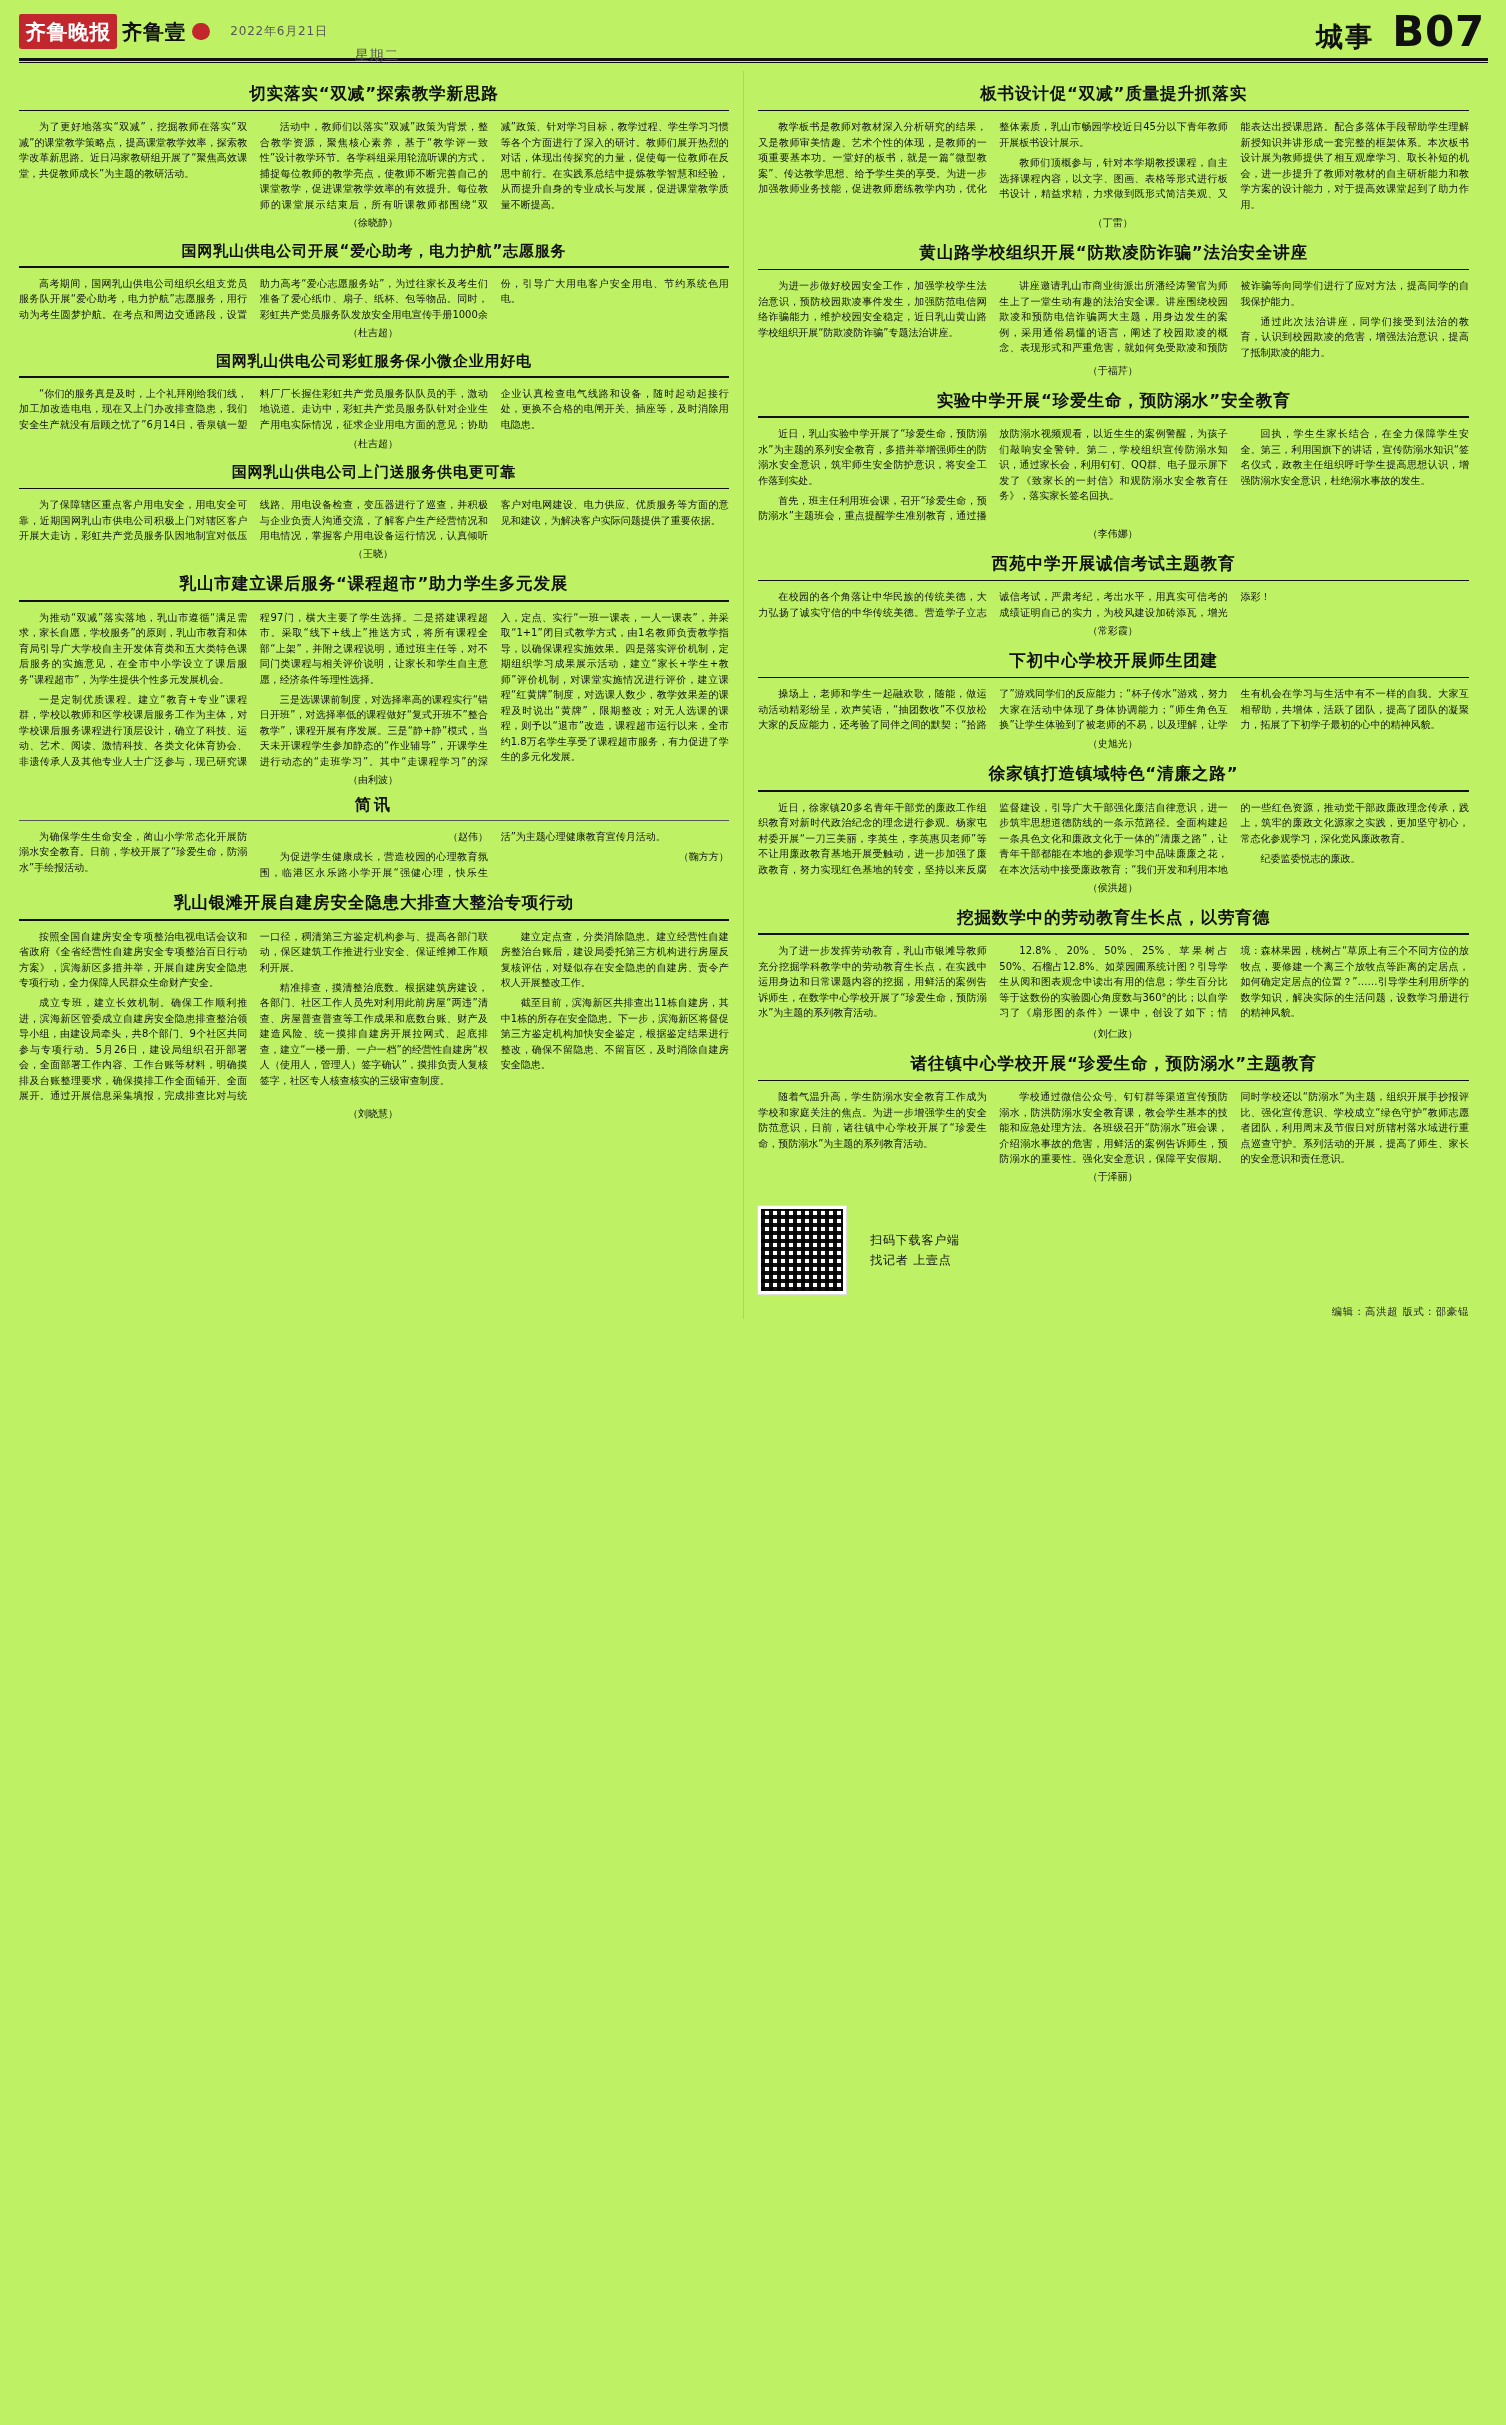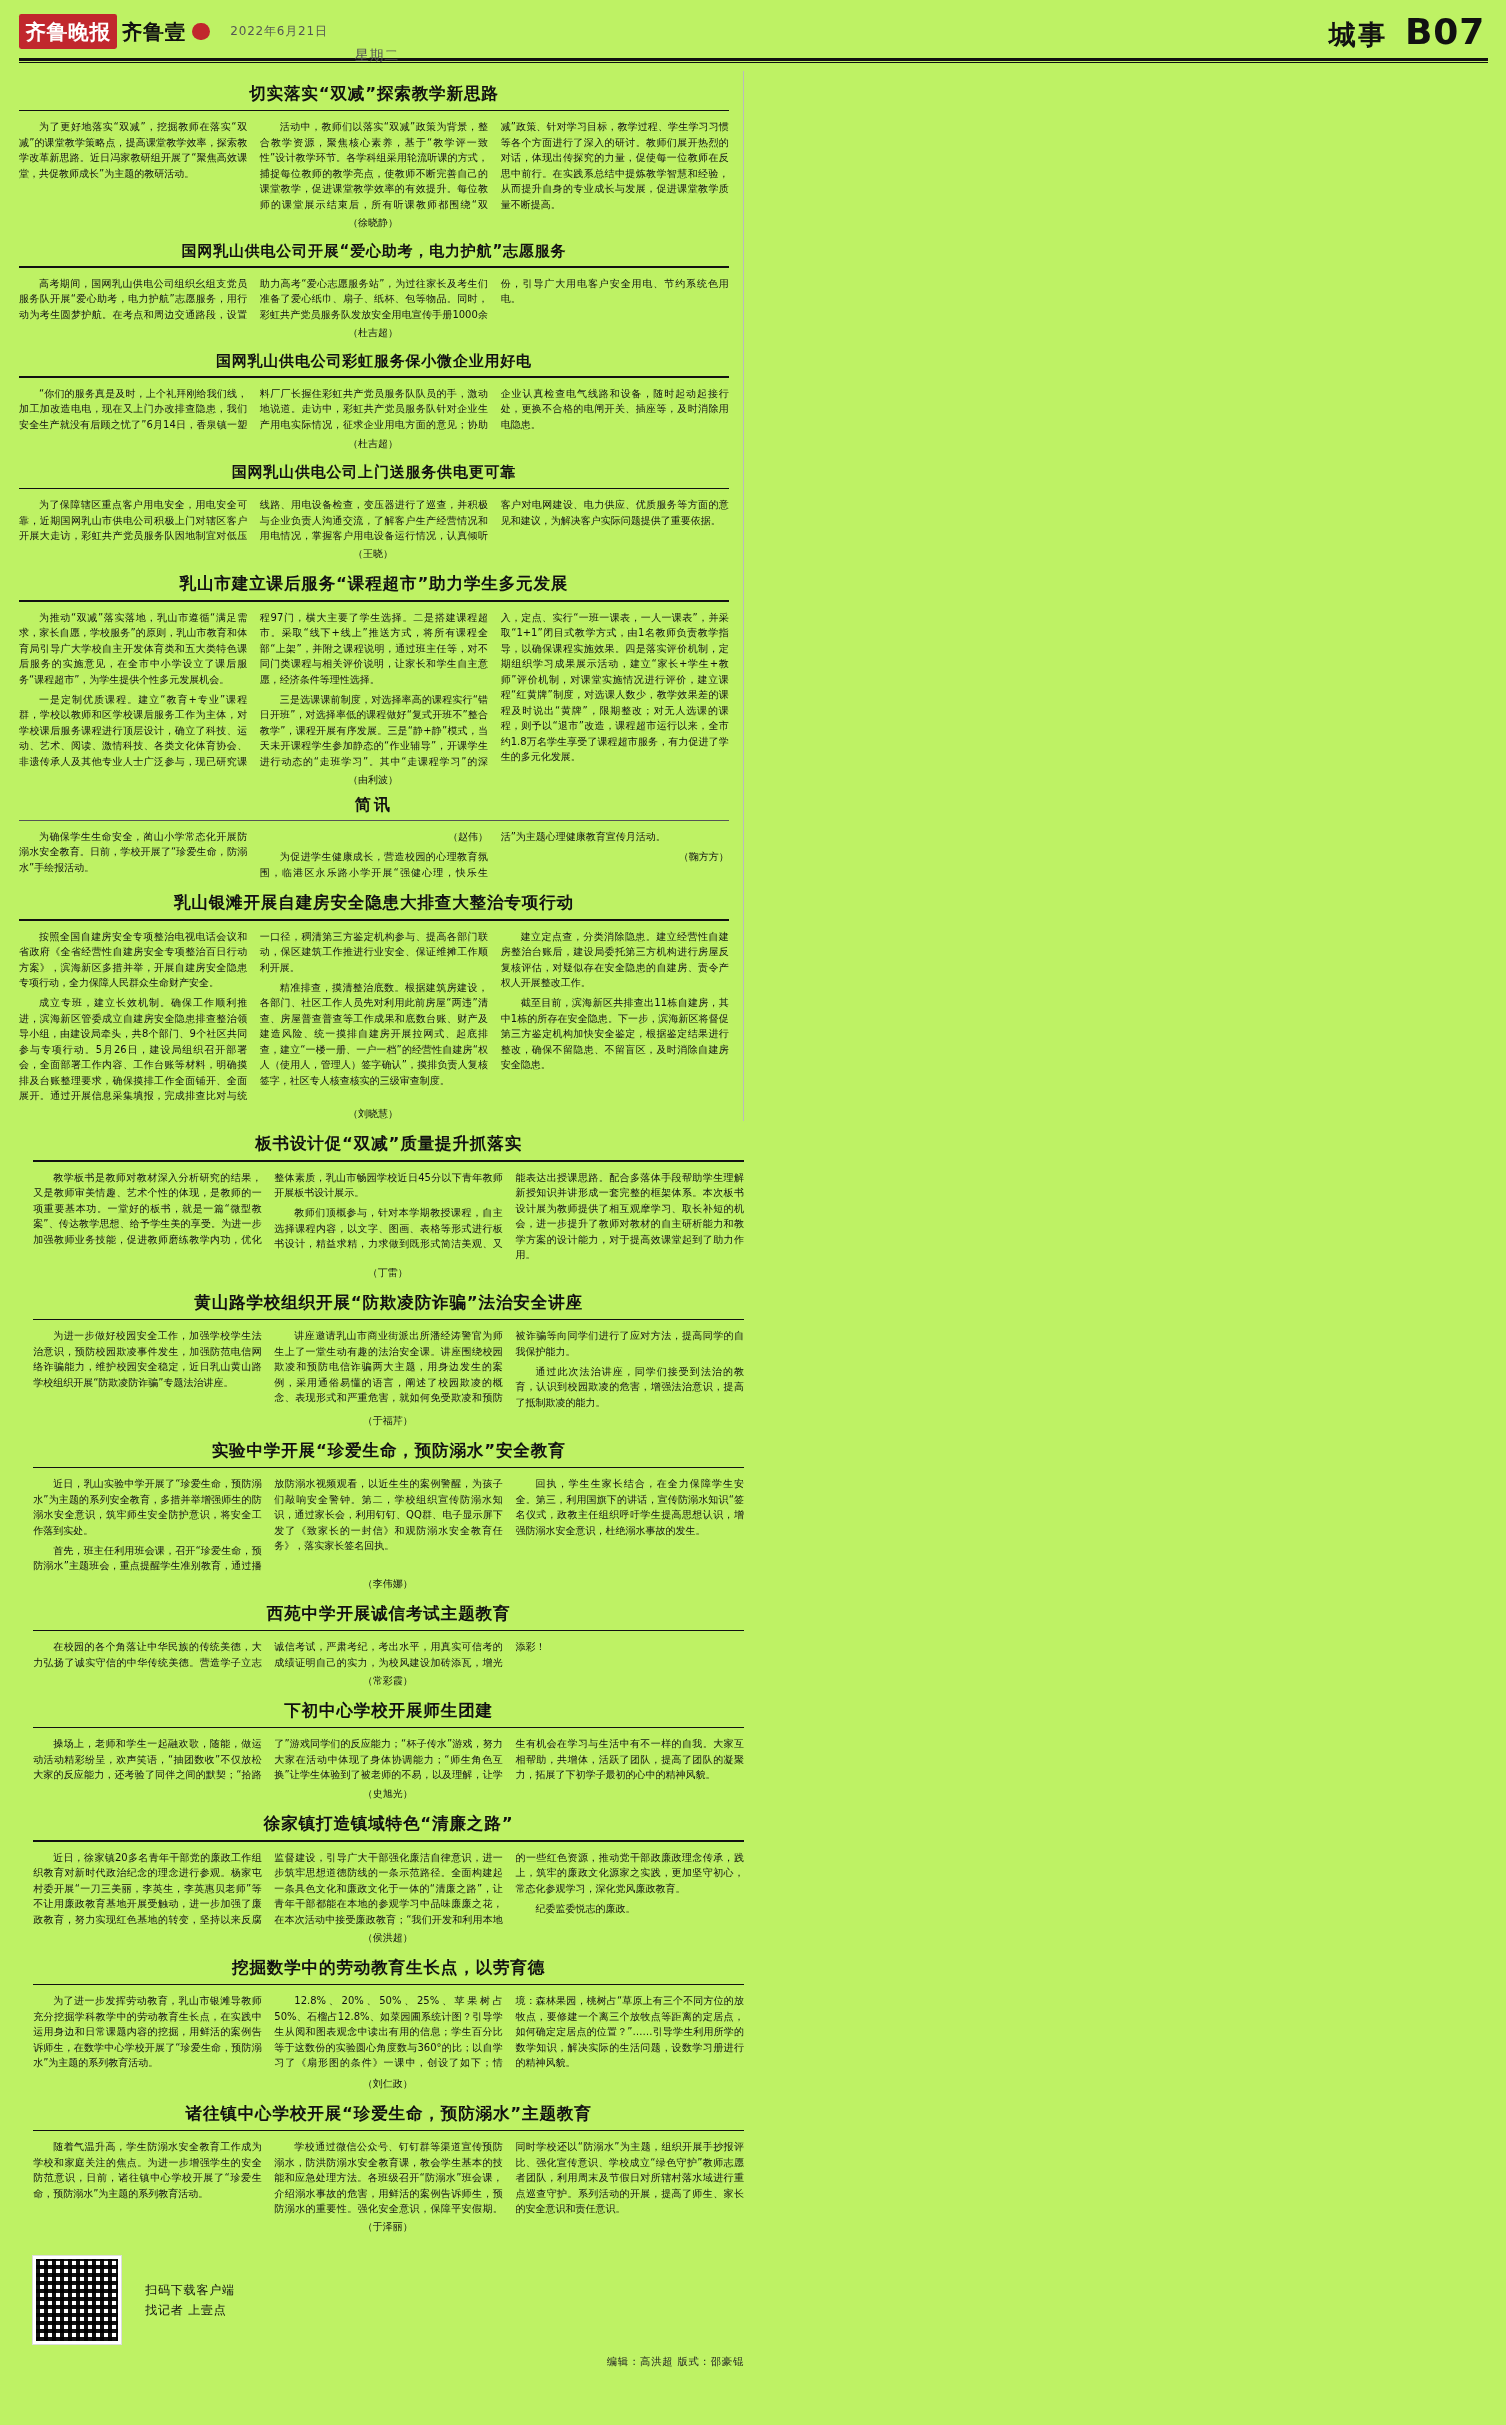--- a/index.html
+++ b/index.html
@@ -9,26 +9,26 @@
   
   .masthead{display:flex;align-items:center;height:55px;padding:8px 22px 0 19px;box-sizing:border-box;}
   .logo{display:flex;align-items:center;gap:4.7px;}
   .logo-box{background:#c1272d;color:#fff;font-weight:bold;font-size:20.6px;letter-spacing:0.8px;padding:3.2px 6.3px;border-radius:2.4px;font-family:"DejaVu Sans",sans-serif;}
   .logo-sub{color:#111;font-weight:bold;font-size:20.6px;letter-spacing:0.8px;}
   .logo-dot{display:inline-block;width:17.4px;height:17.4px;border-radius:50%;background:#c1272d;margin-left:1.6px;}
   .mast-date{margin-left:20.6px;color:#555;font-size:12px;letter-spacing:0.8px;}
   .mast-week{margin-left:27px;color:#555;font-size:14px;letter-spacing:0.8px;margin-top:48px;}
   .mast-right{margin-left:auto;display:flex;align-items:baseline;gap:17.4px;}
   .mast-section{font-size:27px;font-weight:bold;letter-spacing:2.4px;}
-  .mast-page{font-size:36px;font-weight:bold;letter-spacing:0.8px;}
+  .mast-page{font-size:42px;font-weight:bold;letter-spacing:0.8px;}
   .rule{height:2.4px;background:#111;margin:3.2px 19px 0 19px;}
   .rule-thin{height:0.8px;background:#111;margin:1.6px 19px 0 19px;}
 
   
-  .body-wrap{display:flex;padding:8px 19px 16px 19px;box-sizing:border-box;gap:0;flex-direction:column;}
+  .body-wrap{display:flex;padding:8px 19px 16px 19px;box-sizing:border-box;gap:0;}
   .col{width:calc(50% - 9.5px);box-sizing:border-box;}
   .col.left{padding-right:14.2px;border-right:0.8px solid #bbb;}
   .col.right{padding-left:14.2px;}
 
   .headline{text-align:center;font-weight:bold;font-size:16.6px;letter-spacing:0.8px;margin:11px 0 3.2px 0;line-height:1.4;}
   .headline.small{font-size:15px;}
   .hl-rule{height:1.6px;background:#111;margin:4.7px 0 8px 0;}
   .hl-rule.thin{height:0.8px;background:#555;}
 
   .cols3{column-count:3;column-gap:12.7px;column-rule:none;font-size:10px;line-height:1.55;text-align:justify;}

